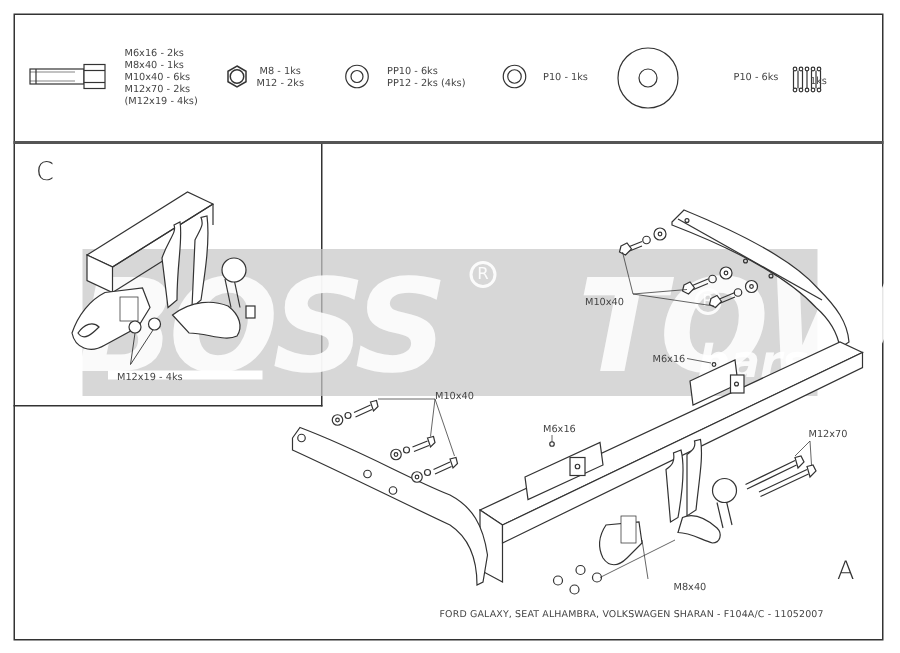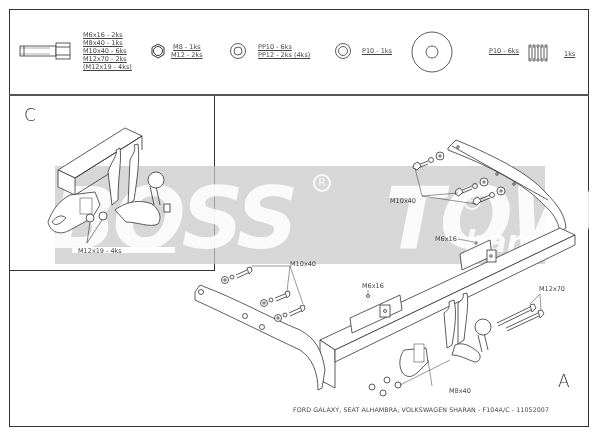--- a/index.html
+++ b/index.html
@@ -1,19 +1,19 @@
 <!DOCTYPE html>
 <html><head>
 <meta charset="utf-8">
 <style>
   html, body { margin:0; padding:0; background:#ffffff; }
   body { width:600px; height:435px; position:relative; overflow:hidden; font-family:"DejaVu Sans", sans-serif; color:#333; }
   .frame { position:absolute; left:9px; top:9px; width:580px; height:418px; border:1.5px solid #333; box-sizing:border-box; }
   .parts-strip { position:absolute; left:9px; top:9px; width:580px; height:87px; border-bottom:2px solid #555; box-sizing:border-box; }
-  .txt { position:absolute; font-size:6.5px; line-height:8px; color:#444; white-space:nowrap;text-decoration:underline; }
+  .txt { position:absolute; font-size:6.5px; line-height:8px; color:#444; white-space:nowrap; }
   .panel-c { position:absolute; left:9px; top:96px; width:206px; height:175px; border-right:1px solid #333; border-bottom:1px solid #333; box-sizing:border-box; }
   .label-big { position:absolute; font-size:17px; color:#333; font-weight:300; }
   .watermark { position:absolute; left:55px; top:166px; width:490px; height:98px; background:rgba(200,200,200,0.72); }
   .wm-text { position:absolute; font-family:"DejaVu Sans", sans-serif; font-weight:bold; font-style:italic; color:rgba(255,255,255,0.88); }
   .wm-reg { position:absolute; font-size:11px; color:rgba(255,255,255,0.9); border:2px solid rgba(255,255,255,0.9); border-radius:50%; width:14px; height:14px; text-align:center; line-height:14px; }
   .callout { position:absolute; font-size:6.5px; color:#444; white-space:nowrap; }
   .footer { position:absolute; left:293px; top:406px; font-size:6.3px; color:#444; white-space:nowrap; letter-spacing:0.1px; }
   svg { position:absolute; left:0; top:0; }
 </style>
 </head>
@@ -224,21 +224,21 @@
 <div class="txt" style="left:171px; top:43px;text-align:center;">
   <div>M8 - 1ks</div>
   <div>M12 - 2ks</div>
 </div>
 <div class="txt" style="left:258px; top:43px;">
   <div>PP10 - 6ks</div>
   <div>PP12 - 2ks (4ks)</div>
 </div>
 <div class="txt" style="left:362px; top:47px;">P10 - 1ks</div>
 <div class="txt" style="left:465px; top:47px;padding-left:24px;">P10 - 6ks</div>
-<div class="txt" style="left:564px; top:50px;">1ks</div>
+<div class="txt" style="left:540px; top:50px;">1ks</div>
 
 <div class="label-big" style="left:24px; top:105px;">C</div>
 <div class="callout" style="left:78px; top:247px;text-align:center;">M12x19 - 4ks</div>
 
 <div class="callout" style="left:390px; top:197px;">M10x40</div>
 <div class="callout" style="left:435px; top:235px;">M6x16</div>
 <div class="callout" style="left:290px; top:260px;">M10x40</div>
 <div class="callout" style="left:362px; top:282px;">M6x16</div>
 <div class="callout" style="left:539px; top:285px;">M12x70</div>
 <div class="callout" style="left:425px; top:387px;padding-left:24px;">M8x40</div>

